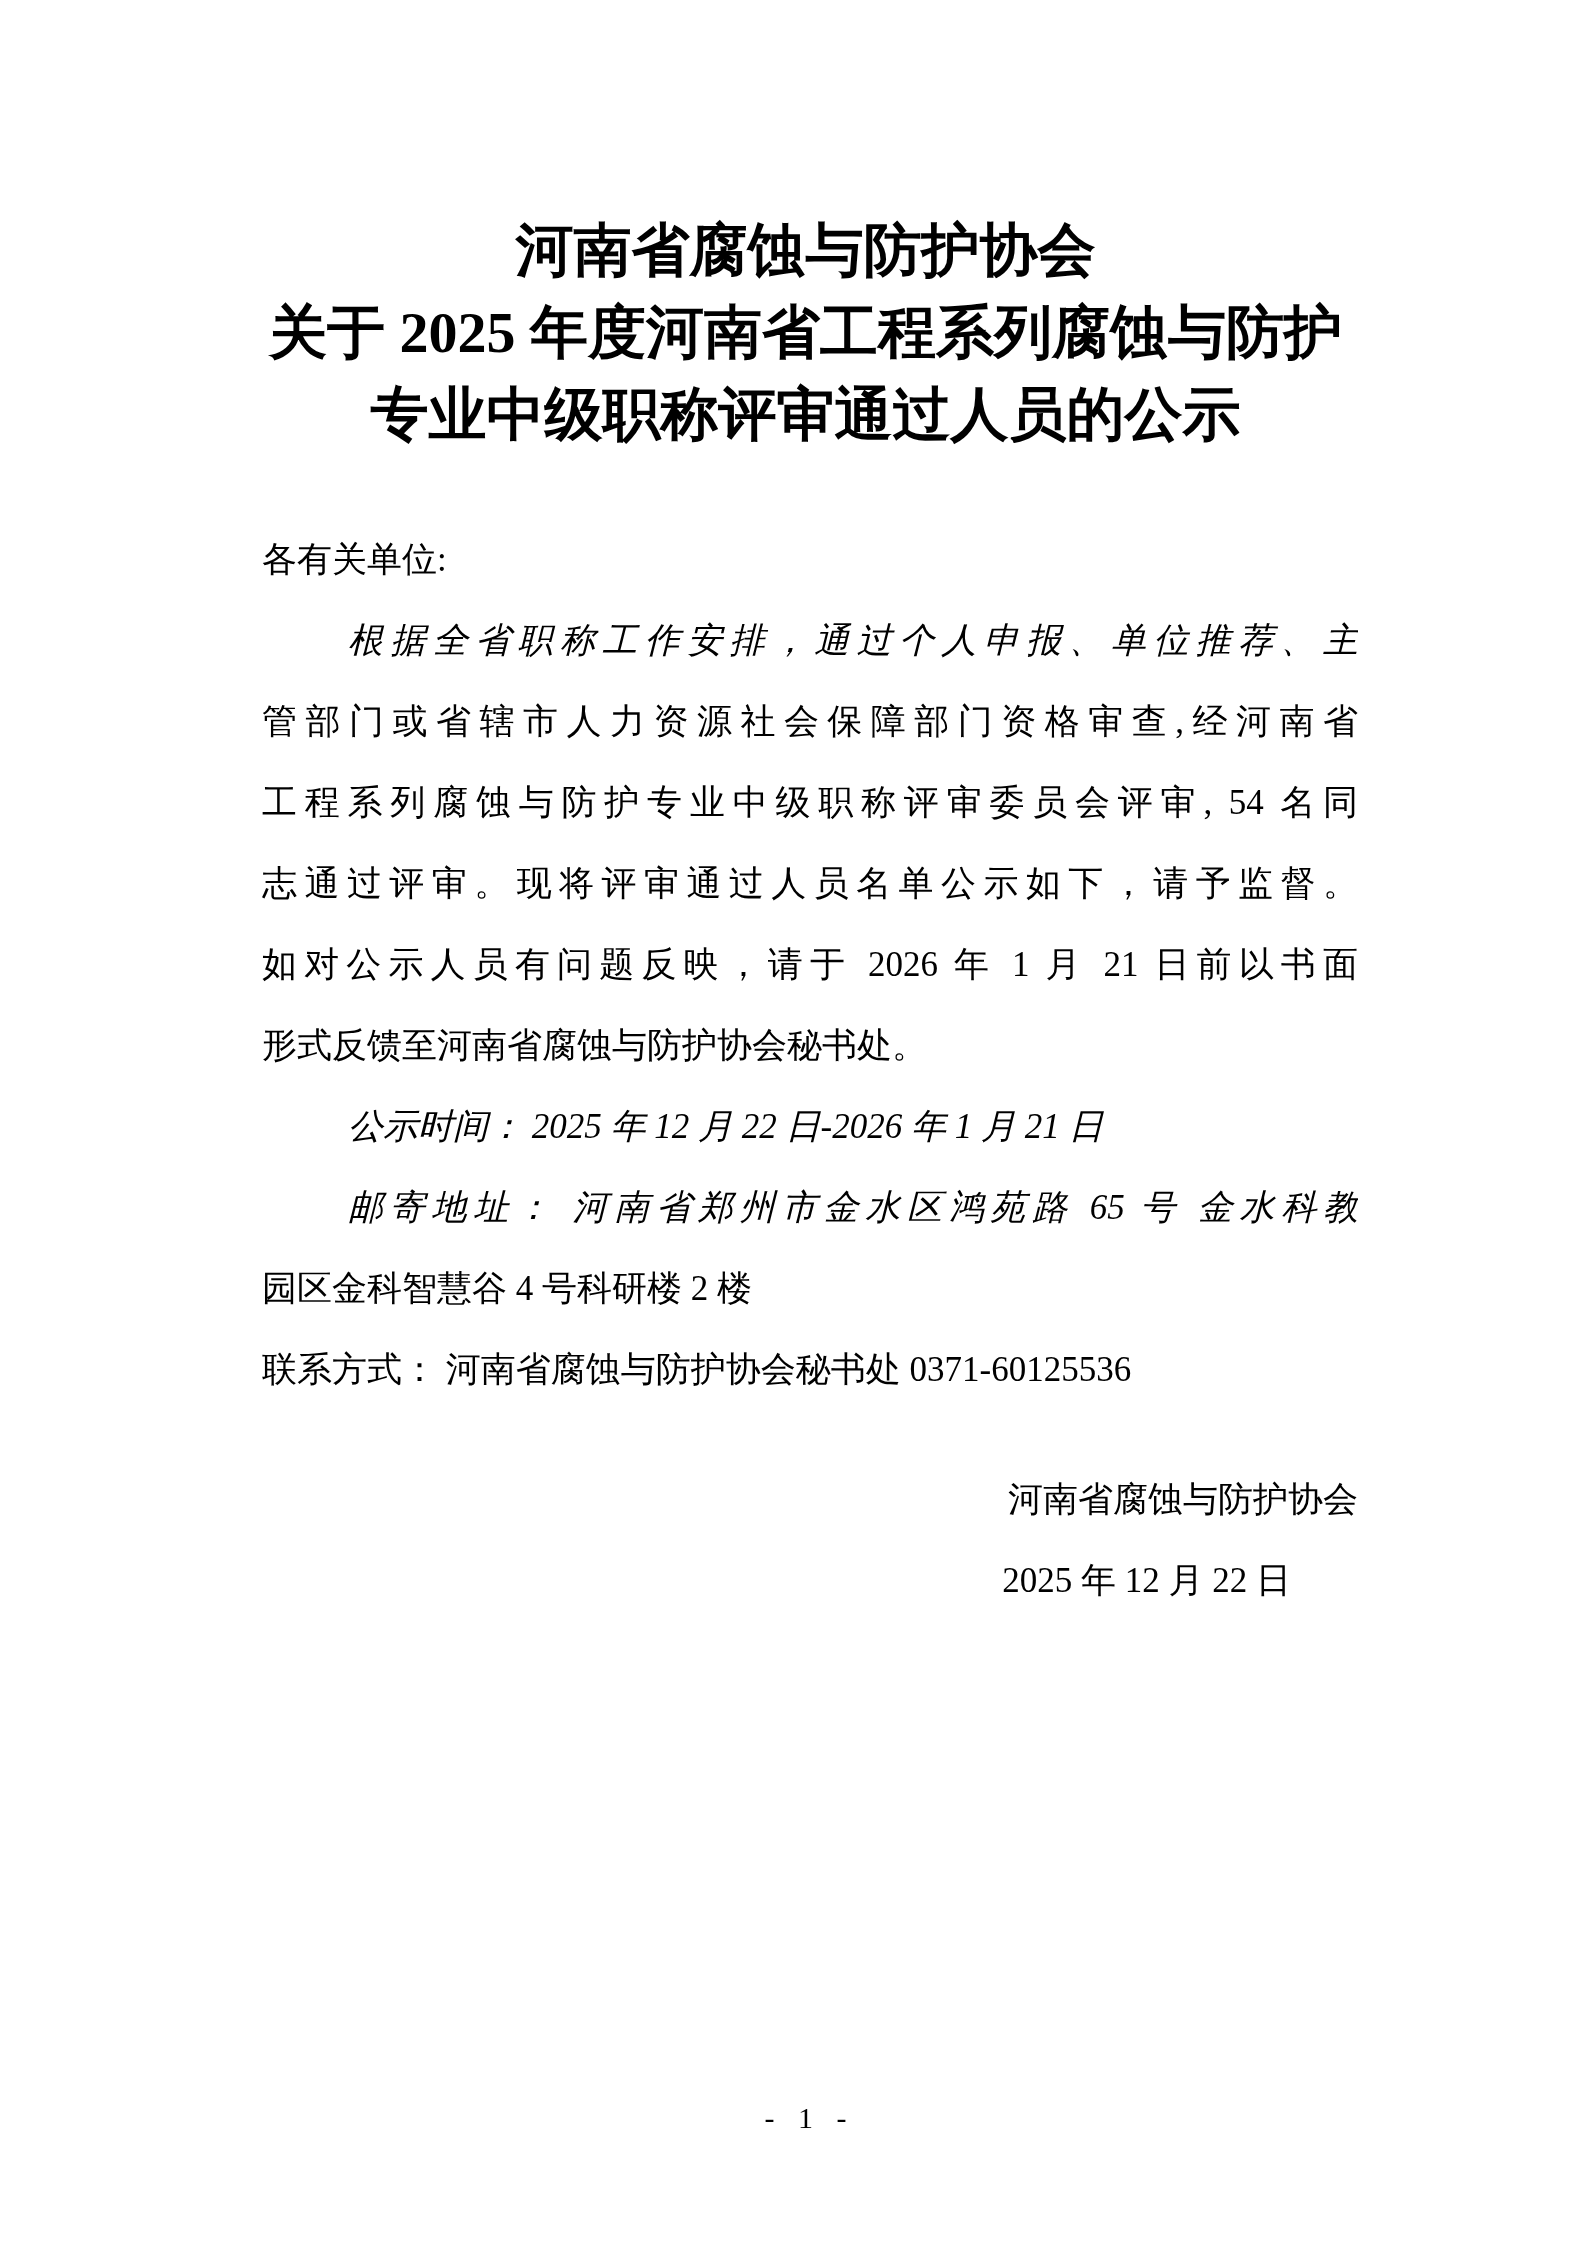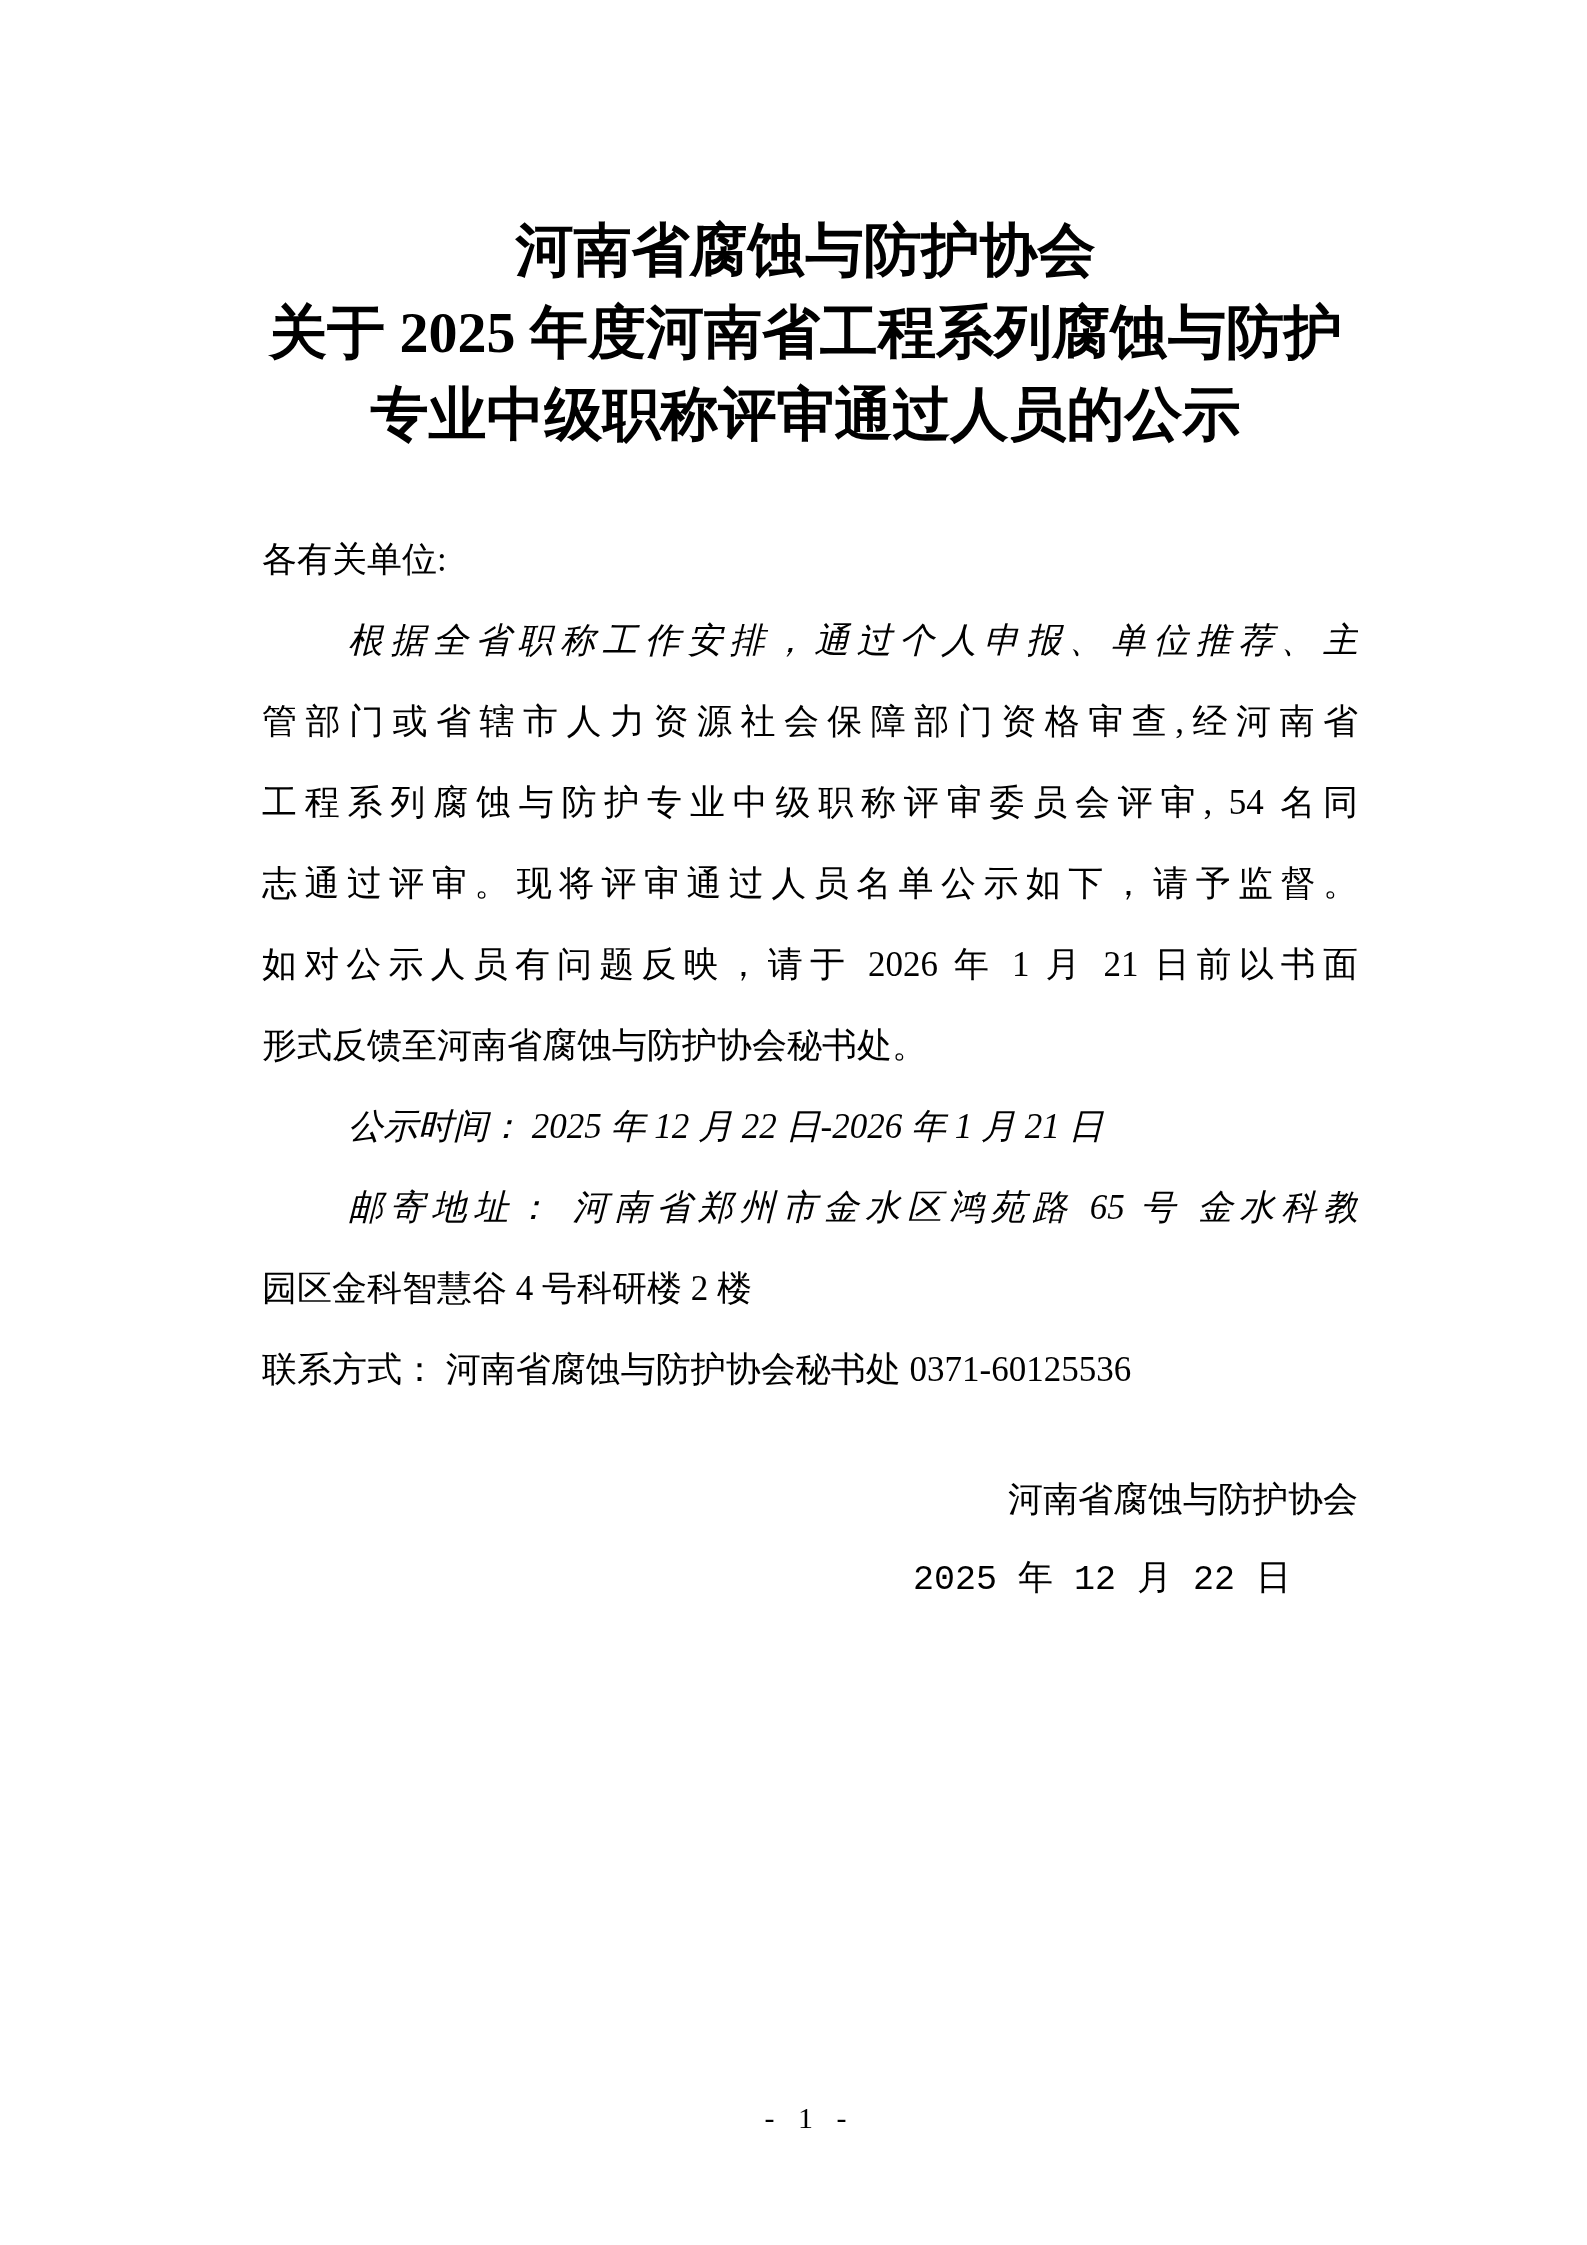--- a/index.html
+++ b/index.html
@@ -36,21 +36,21 @@
   }
   .stretch {
     white-space: normal;
     text-align: justify;
     text-align-last: justify;
     overflow: hidden;
   }
   .indent { padding-left: 86px; font-style: italic; }
   .sig-block { margin-top: 53px; }
   .sig-line { text-align: right; }
-  .sig-date { padding-right: 67px; font-family: Liberation Mono, monospace; }
+  .sig-date { padding-right: 67px; }
   .att-block { margin-top: 146px; }
   .footer {
     position: absolute;
     top: 2082px;
     left: 0;
     width: 100%;
     text-align: center;
     font-size: 30px;
     line-height: 40px;
     letter-spacing: 8px;

